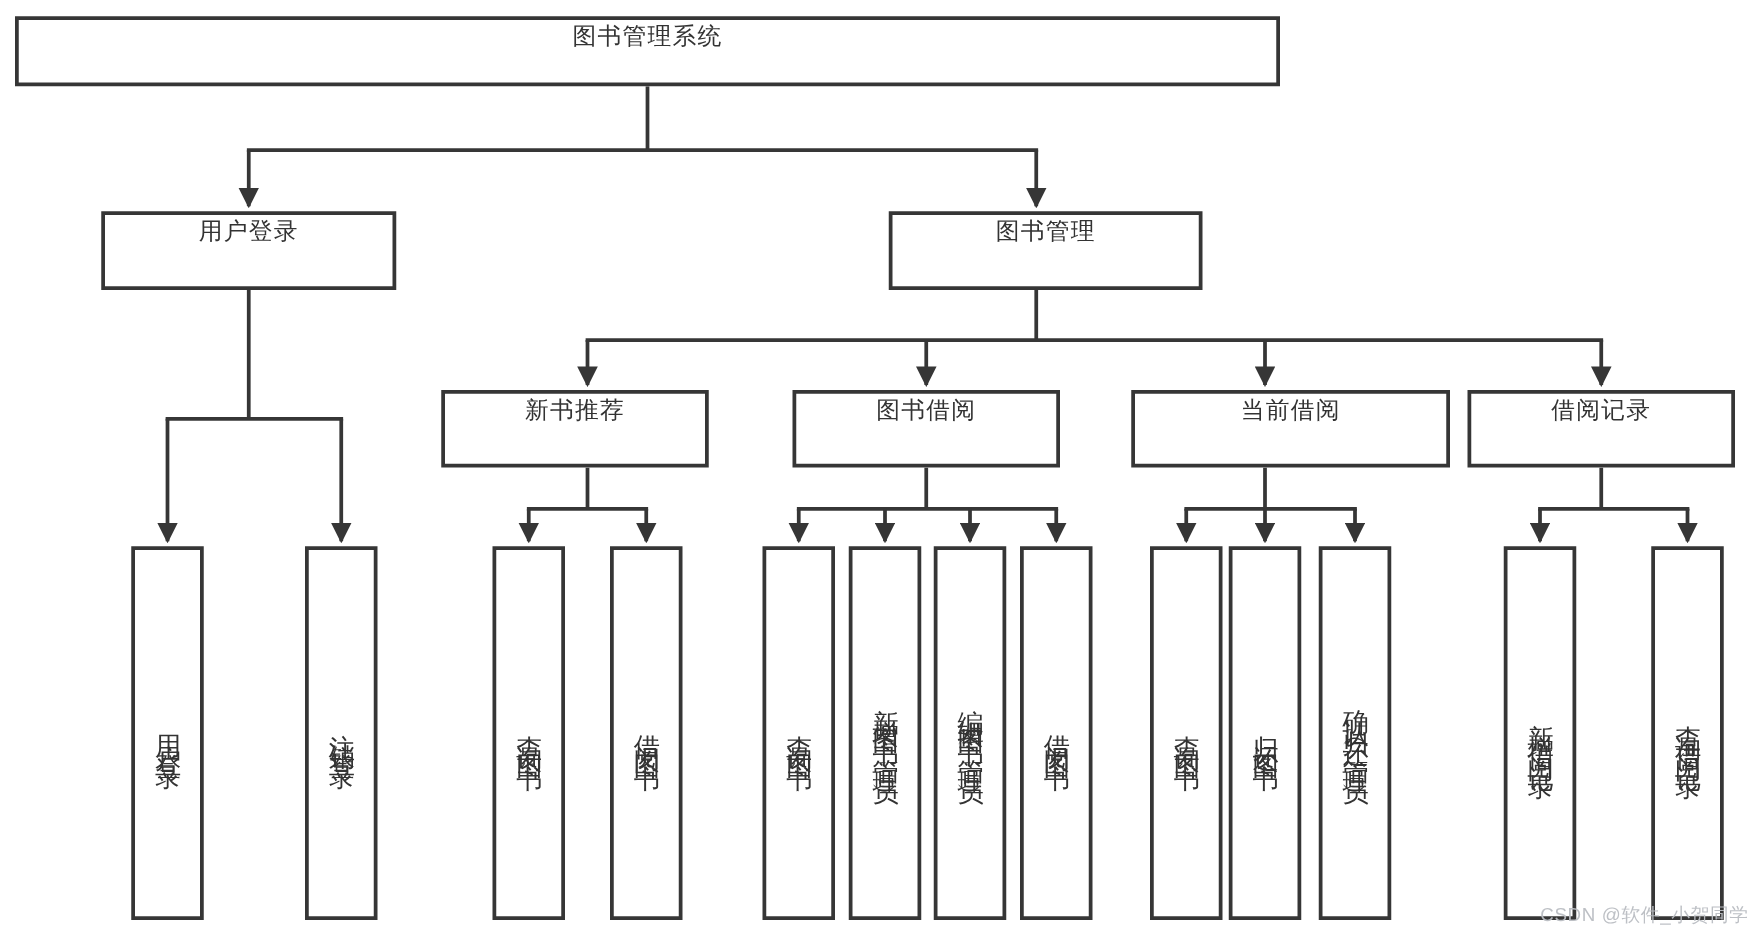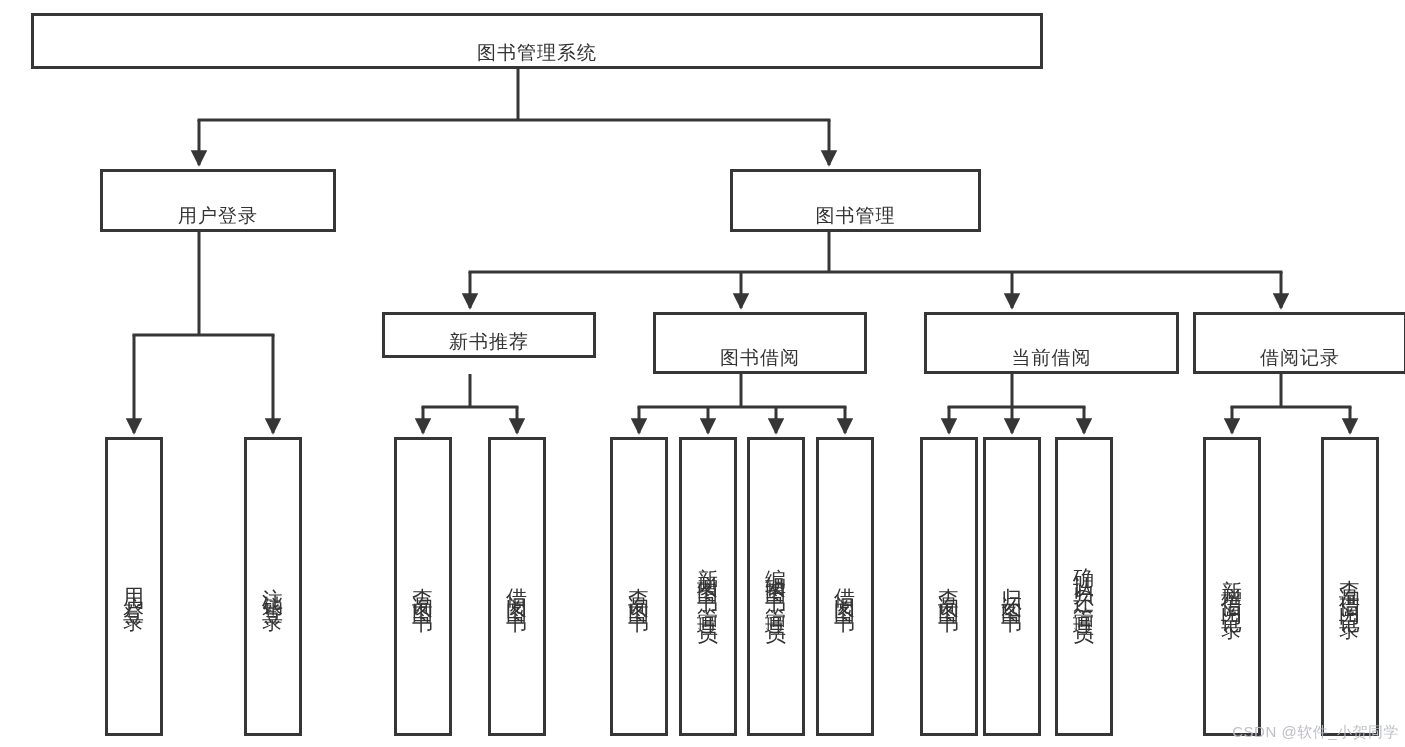--- a/index.html
+++ b/index.html
@@ -17,24 +17,23 @@
     left: 0; top: 0;
     width: 1405px; height: 747px;
     z-index: 0;
   }
   .node {
     position: absolute;
     box-sizing: border-box;
     border: 3px solid #363636;
     background: #ffffff;
     display: flex;
-    align-items: flex-end;
+    align-items: flex-start;
     justify-content: center;
     z-index: 1;
-    margin-left: 19px;
   }
   .node .lbl {
     font-size: 19px;
     letter-spacing: 1px;
     color: #333333;
     white-space: nowrap;
   }
   .leaf {
     position: absolute;
     box-sizing: border-box;
@@ -126,21 +125,21 @@
     <span class="lbl">图书管理系统</span>
   </div>
 
   <div class="node" style="left:81px; top:169px; width:236px; height:63px;">
     <span class="lbl">用户登录</span>
   </div>
   <div class="node" style="left:711px; top:169px; width:251px; height:63px;">
     <span class="lbl">图书管理</span>
   </div>
 
-  <div class="node" style="left:363px; top:312px; width:214px; height:46px;">
+  <div class="node" style="left:353px; top:312px; width:214px; height:62px;">
     <span class="lbl">新书推荐</span>
   </div>
   <div class="node" style="left:634px; top:312px; width:214px; height:62px;">
     <span class="lbl">图书借阅</span>
   </div>
   <div class="node" style="left:905px; top:312px; width:255px; height:62px;">
     <span class="lbl">当前借阅</span>
   </div>
   <div class="node" style="left:1174px; top:312px; width:214px; height:62px;">
     <span class="lbl">借阅记录</span>

